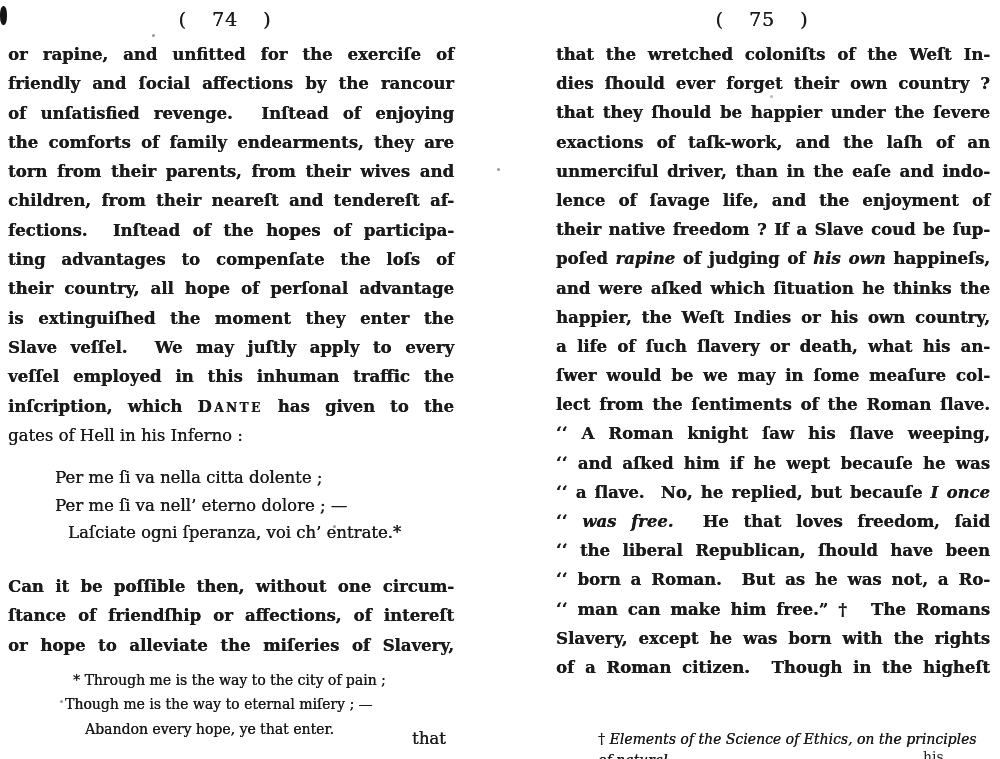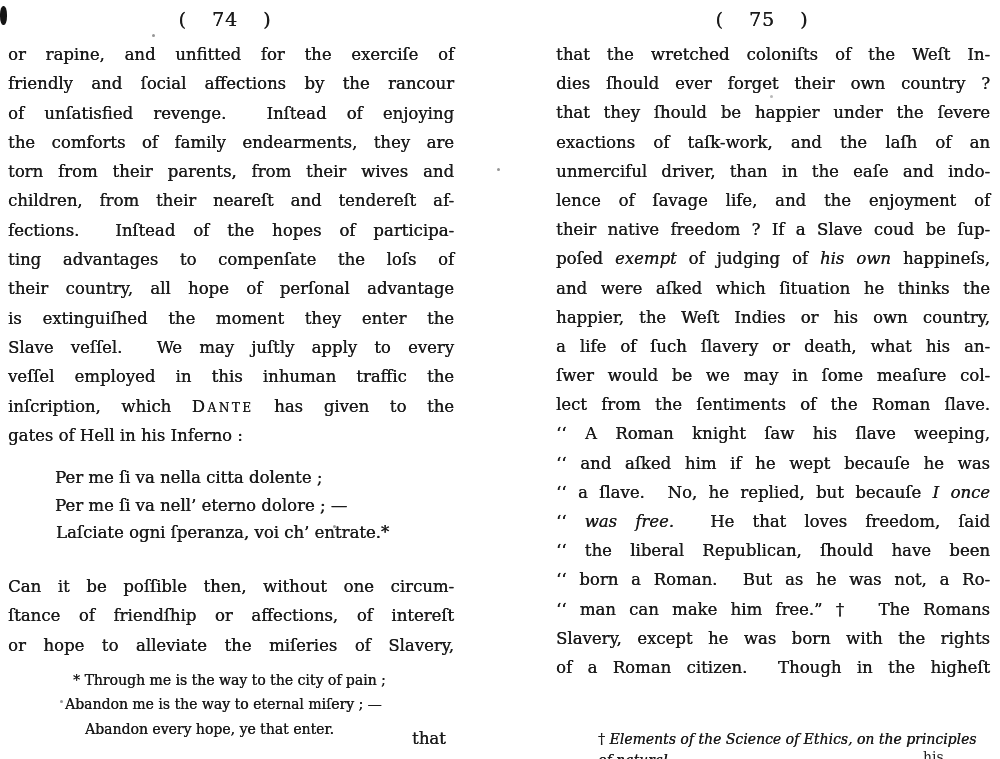--- a/index.html
+++ b/index.html
@@ -31,24 +31,24 @@
 
   .line {
     font-size:16.5px;
     line-height:29.3px;
     height:29.3px;
     white-space:pre-wrap;
     overflow:visible;
     text-shadow:0.3px 0 0 currentColor;
   }
   .page.right .line { line-height:29.2px; height:29.2px; }
-  .j { text-align:justify; text-align-last:justify; }
+  .j { text-align:justify; text-align-last:justify;font-weight:bold; }
 
   .verse .line { line-height:27.5px; height:27.5px; margin-left:47px; }
-  .verse .line.v2 { margin-left:48px; }
+  .verse .line.v2 { margin-left:60px; }
 
   .footnote .line {
     font-size:14px;
     line-height:24.3px; height:24.3px;
   }
   .page.right .footnote .line { line-height:21px; height:21px;margin-top:17px; }
   .line.fn1 { margin-left:65px; }
   .line.fn2 { margin-left:57px; }
   .line.fn3 { margin-left:77px; }
   .line.fnr1 { margin-left:42px; }
@@ -104,37 +104,37 @@
         <div class="line"><span>Per me ſi va nell’ eterno dolore ; —</span></div>
         <div class="line v2"><span>Laſciate ogni ſperanza, voi ch’ entrate.*</span></div>
       </div>
     <div class="block body" style="top:572px;">
         <div class="line j"><span>Can it be poſſible then, without one circum-</span></div>
         <div class="line j"><span>ſtance of friendſhip or affections, of intereſt</span></div>
         <div class="line j"><span>or hope to alleviate the miſeries of Slavery,</span></div>
       </div>
     <div class="block footnote" style="top:668px;">
         <div class="line fn1"><span>* Through me is the way to the city of pain ;</span></div>
-        <div class="line fn2"><span>Abandon me is the way to eternal miſery ; —</span></div>
+        <div class="line fn2"><span>Though me is the way to eternal miſery ; —</span></div>
         <div class="line fn3"><span>Abandon every hope, ye that enter.</span></div>
       </div>
     <div class="catchword">that</div>
   </section>
 
   <section class="page right">
     <div class="pg-header">( 75 )</div>
     <div class="block body" style="top:40px;">
         <div class="line j"><span>that the wretched coloniſts of the Weſt In-</span></div>
         <div class="line j"><span>dies ſhould ever forget their own country ?</span></div>
         <div class="line j"><span>that they ſhould be happier under the ſevere</span></div>
         <div class="line j"><span>exactions of taſk-work, and the laſh of an</span></div>
         <div class="line j"><span>unmerciful driver, than in the eaſe and indo-</span></div>
         <div class="line j"><span>lence of ſavage life, and the enjoyment of</span></div>
         <div class="line j"><span>their native freedom ? If a Slave coud be ſup-</span></div>
-        <div class="line j"><span>poſed </span><span class="s-i">exempt</span><span> of judging of </span><span class="s-i">his own</span><span> happineſs,</span></div>
+        <div class="line j"><span>poſed </span><span class="s-i">rapine</span><span> of judging of </span><span class="s-i">his own</span><span> happineſs,</span></div>
         <div class="line j"><span>and were aſked which ſituation he thinks the</span></div>
         <div class="line j"><span>happier, the Weſt Indies or his own country,</span></div>
         <div class="line j"><span>a life of ſuch ſlavery or death, what his an-</span></div>
         <div class="line j"><span>ſwer would be we may in ſome meaſure col-</span></div>
         <div class="line j"><span>lect from the ſentiments of the Roman ſlave.</span></div>
         <div class="line j"><span>‘‘ A Roman knight ſaw his ſlave weeping,</span></div>
         <div class="line j"><span>‘‘ and aſked him if he wept becauſe he was</span></div>
         <div class="line j"><span>‘‘ a ſlave.  No, he replied, but becauſe </span><span class="s-i">I once</span></div>
         <div class="line j"><span>‘‘ </span><span class="s-i">was free.</span><span>  He that loves freedom, ſaid</span></div>
         <div class="line j"><span>‘‘ the liberal Republican, ſhould have been</span></div>

